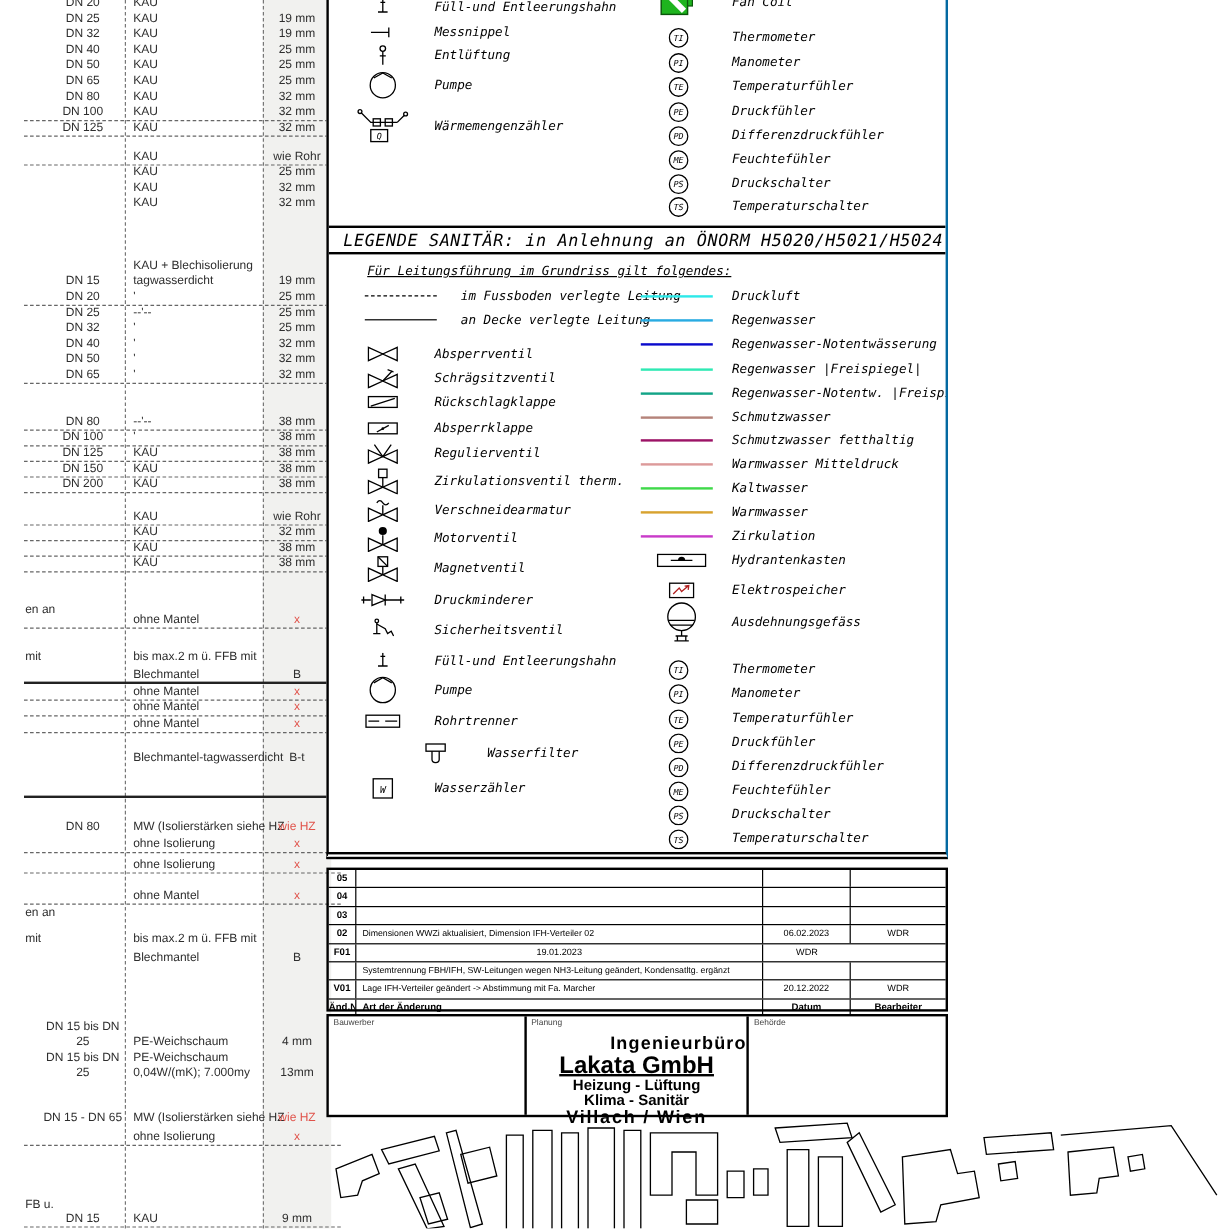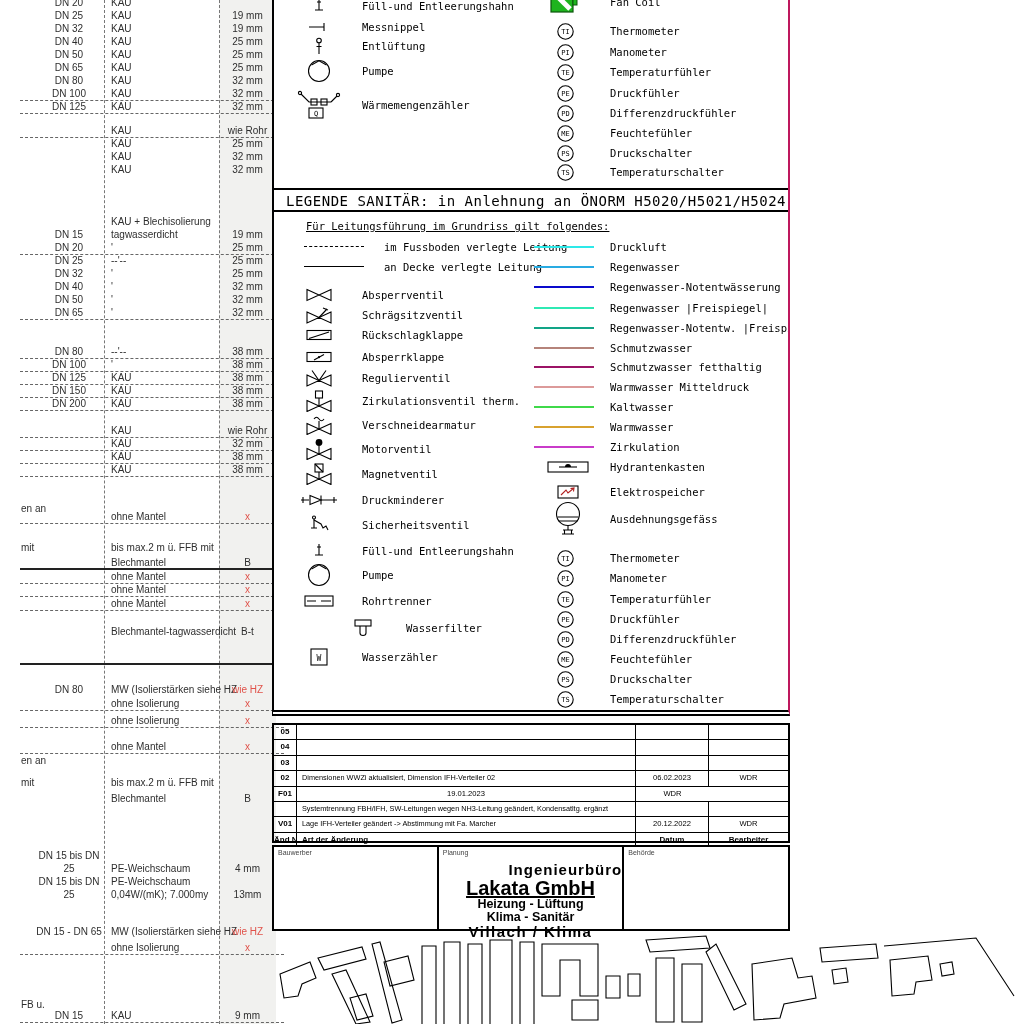--- a/index.html
+++ b/index.html
@@ -12,22 +12,22 @@
   .lt-row{position:absolute;left:0;width:268px;height:13px;font-size:10px;color:#2e2e2e;line-height:13px;}
   .lt-dn{position:absolute;left:14px;width:70px;text-align:center;white-space:nowrap;}
   .lt-mid{position:absolute;left:91px;white-space:nowrap;}
   .lt-val{position:absolute;left:199px;width:57px;text-align:center;}
   .lt-frag{position:absolute;left:1px;white-space:nowrap;}
   .red{color:#e0524a;}
   .dashline{position:absolute;left:0;width:264px;height:0;border-top:1px dashed #666;}
   .hline{position:absolute;left:0;width:258px;height:0;border-top:2px solid #222;}
   
   #legend-frame{position:absolute;left:272px;top:0;width:514px;height:710px;background:#fff;
-    border-left:2px solid #000;border-right:2px solid #be185d;border-bottom:6px double #000;overflow:hidden;
-    font-family:"DejaVu Sans Mono",monospace;}
+    border-left:2px solid #000;border-right:2px solid #0369a1;border-bottom:6px double #000;overflow:hidden;
+    font-family:"DejaVu Sans Mono",monospace;font-style:italic;}
   #san-title-band{position:absolute;left:0;top:188px;width:100%;height:24px;
     border-top:2px solid #000;border-bottom:2px solid #000;box-sizing:border-box;
     font-size:14px;letter-spacing:.5px;line-height:22px;padding-left:12px;color:#000;}
   #san-sub{position:absolute;left:32px;top:220px;font-size:10.5px;text-decoration:underline;color:#000;}
   .leg-item{position:absolute;left:0;width:100%;height:16px;}
   .leg-icon{position:absolute;height:16px;display:flex;align-items:center;justify-content:center;overflow:visible;}
   .leg-label{position:absolute;top:0;font-size:10.5px;line-height:16px;white-space:nowrap;color:#000;}
   .pipe-line{position:absolute;left:260px;top:7px;width:60px;height:2.4px;}
   .lt-sample{position:absolute;left:30px;top:7px;width:60px;height:0;}
   .lt-sample.dashed{border-top:1.6px dashed #000;}
@@ -826,21 +826,21 @@
     <div class="tb-cell" style="width:166px">
       <div class="tb-label">Bauwerber</div>
     </div>
     <div class="tb-cell" style="width:187px">
       <div class="tb-label">Planung</div>
       <div id="tb-planung-lines">
           <div class="pl-0">Ingenieurbüro</div>
           <div class="pl-1">Lakata GmbH</div>
           <div class="pl-2">Heizung - Lüftung</div>
           <div class="pl-3">Klima - Sanitär</div>
-          <div class="pl-4">Villach / Klima</div>
+          <div class="pl-4">Villach / Wien</div>
         </div>
     </div>
     <div class="tb-cell" style="width:165px">
       <div class="tb-label">Behörde</div>
     </div>
   </div>
 
   <svg id="site-plan" width="740" height="90" viewBox="0 0 740 90">
     <g stroke="#000" fill="none" stroke-width="1.1">
       <path d="M4 40 L34 28 L40 44 L26 50 L22 62 L8 64 Z"></path>

